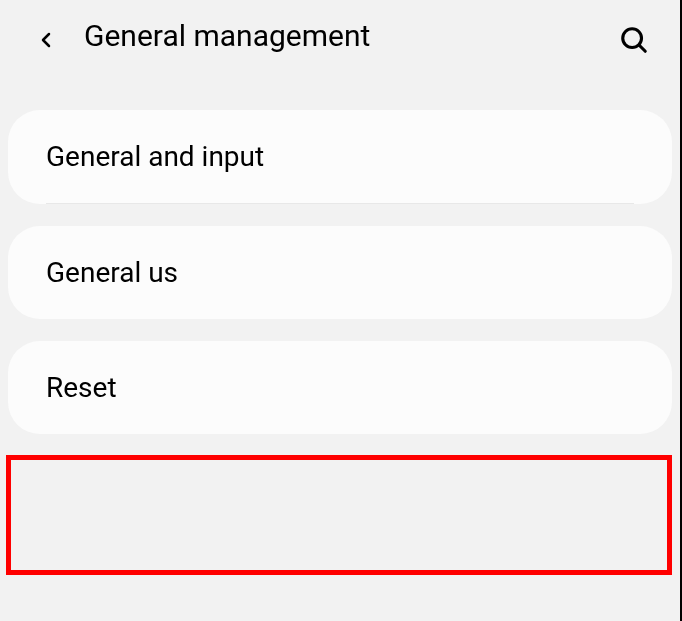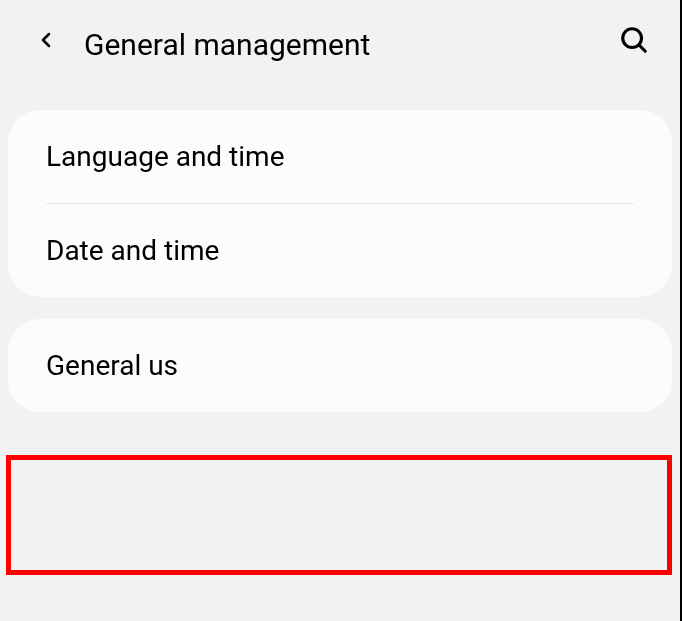--- a/index.html
+++ b/index.html
@@ -10,21 +10,21 @@
     body {
       width: 682px;
       height: 621px;
       background: #f2f2f2;
       font-family: -apple-system, BlinkMacSystemFont, 'Segoe UI', Roboto, Arial, sans-serif;
       position: relative;
       border-right: 2px solid #000;
     }
     .header {
       display: flex;
-      align-items: flex-end;
+      align-items: flex-start;
       padding: 18px 24px 18px 24px;
       height: 80px;
     }
     .back-button {
       width: 44px;
       height: 44px;
       display: flex;
       align-items: center;
       justify-content: center;
       cursor: pointer;
@@ -90,29 +90,31 @@
     <svg width="30" height="30" viewBox="0 0 24 24" fill="none" stroke="#000" stroke-width="2.5" stroke-linecap="round" stroke-linejoin="round">
       <circle cx="10.5" cy="10.5" r="7.5"></circle>
       <line x1="21" y1="21" x2="16" y2="16"></line>
     </svg>
   </div>
 </div>
 
 <div class="content">
   <div class="card">
     <div class="list-item">
-      <span>Language and time</span>
+      <span>General and input</span>
     </div>
     <div class="divider"></div>
-    <div class="list-item">
-      <span>Date and time</span>
-    </div>
   </div>
 
   <div class="card">
     <div class="list-item">
       <span>General us</span>
     </div>
   </div>
 
+  <div class="card">
+    <div class="list-item">
+      <span>Reset</span>
+    </div>
+  </div>
 </div>
 
 <div class="highlight-box"></div>
 
 </body></html>

